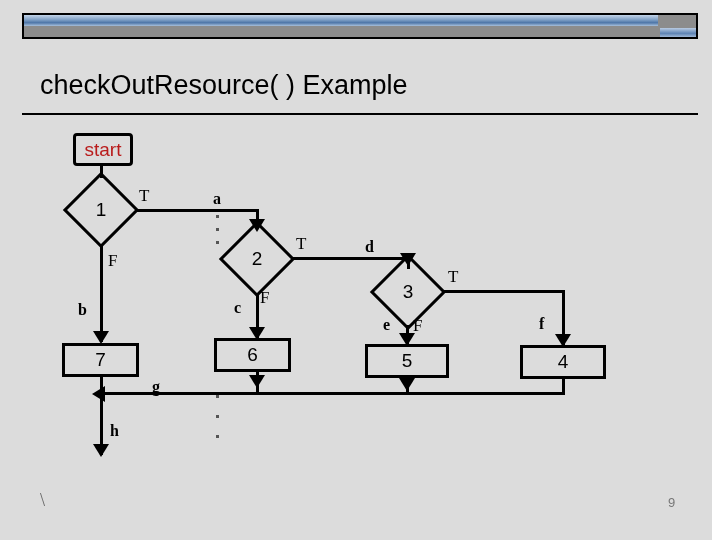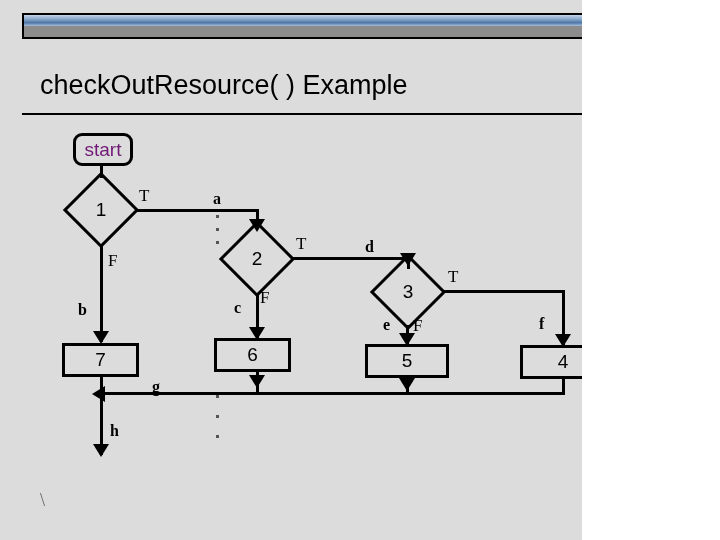--- a/index.html
+++ b/index.html
@@ -2,21 +2,21 @@
 <html><head>
 <meta charset="utf-8">
 <style>
   html, body {
     margin: 0;
     padding: 0;
     background: #ffffff;
   }
   #slide {
     position: relative;
-    width: 582px;
+    width: 712px;
     height: 540px;
     background: #dcdcdc;
     overflow: hidden;
     font-family: "Liberation Sans", sans-serif;
   }
 
   
   #topbar {
     position: absolute;
     left: 22px;
@@ -76,28 +76,28 @@
     top: 113px;
     width: 676px;
     height: 2px;
     background: #000000;
   }
 
   
   .term {
     position: absolute;
     border: 3px solid #000000;
-    border-radius: 9px;
+    border-radius: 4px;
     background: #dcdcdc;
     box-sizing: border-box;
     display: flex;
     align-items: center;
     justify-content: center;
     font-size: 19px;
-    color: #701a75;
+    color: #b91c1c;
   }
   .proc {
     position: absolute;
     border: 3px solid #000000;
     background: #dcdcdc;
     box-sizing: border-box;
     display: flex;
     align-items: center;
     justify-content: center;
     font-size: 19px;

